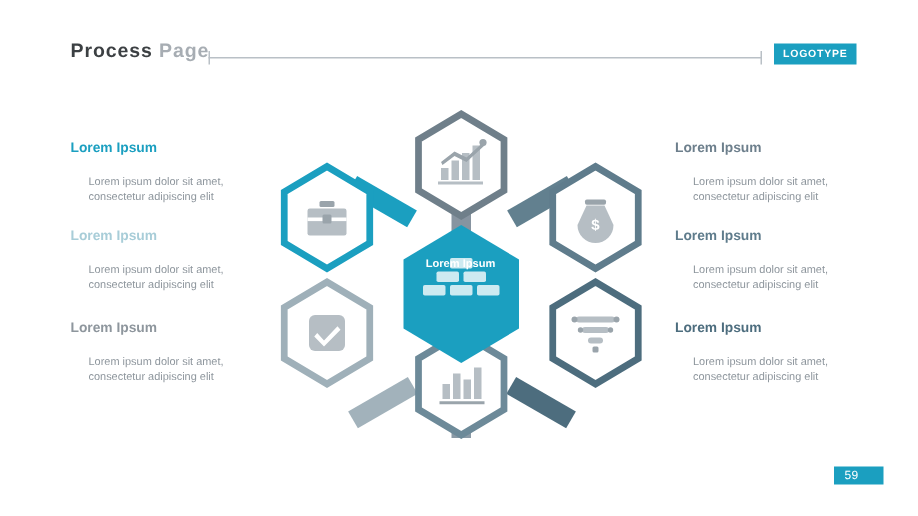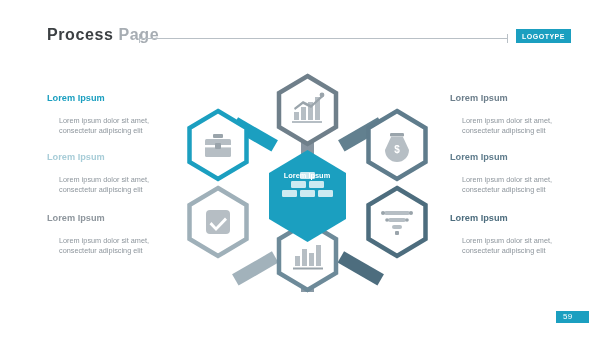--- a/index.html
+++ b/index.html
@@ -26,21 +26,21 @@
   #header {
     position: absolute;
     left: 0; top: 0;
     width: 612px;
     height: 56px;
   }
   #title {
     position: absolute;
     left: 47px;
     top: 26px;
-    font-size: 16px;
+    font-size: 13px;
     font-weight: bold;
     letter-spacing: 0.6px;
     white-space: nowrap;
   }
   #title .t-dark { color: #3c4043; }
   #title .t-light { color: #a7adb3; }
 
   #header-rule {
     position: absolute;
     left: 139px;

